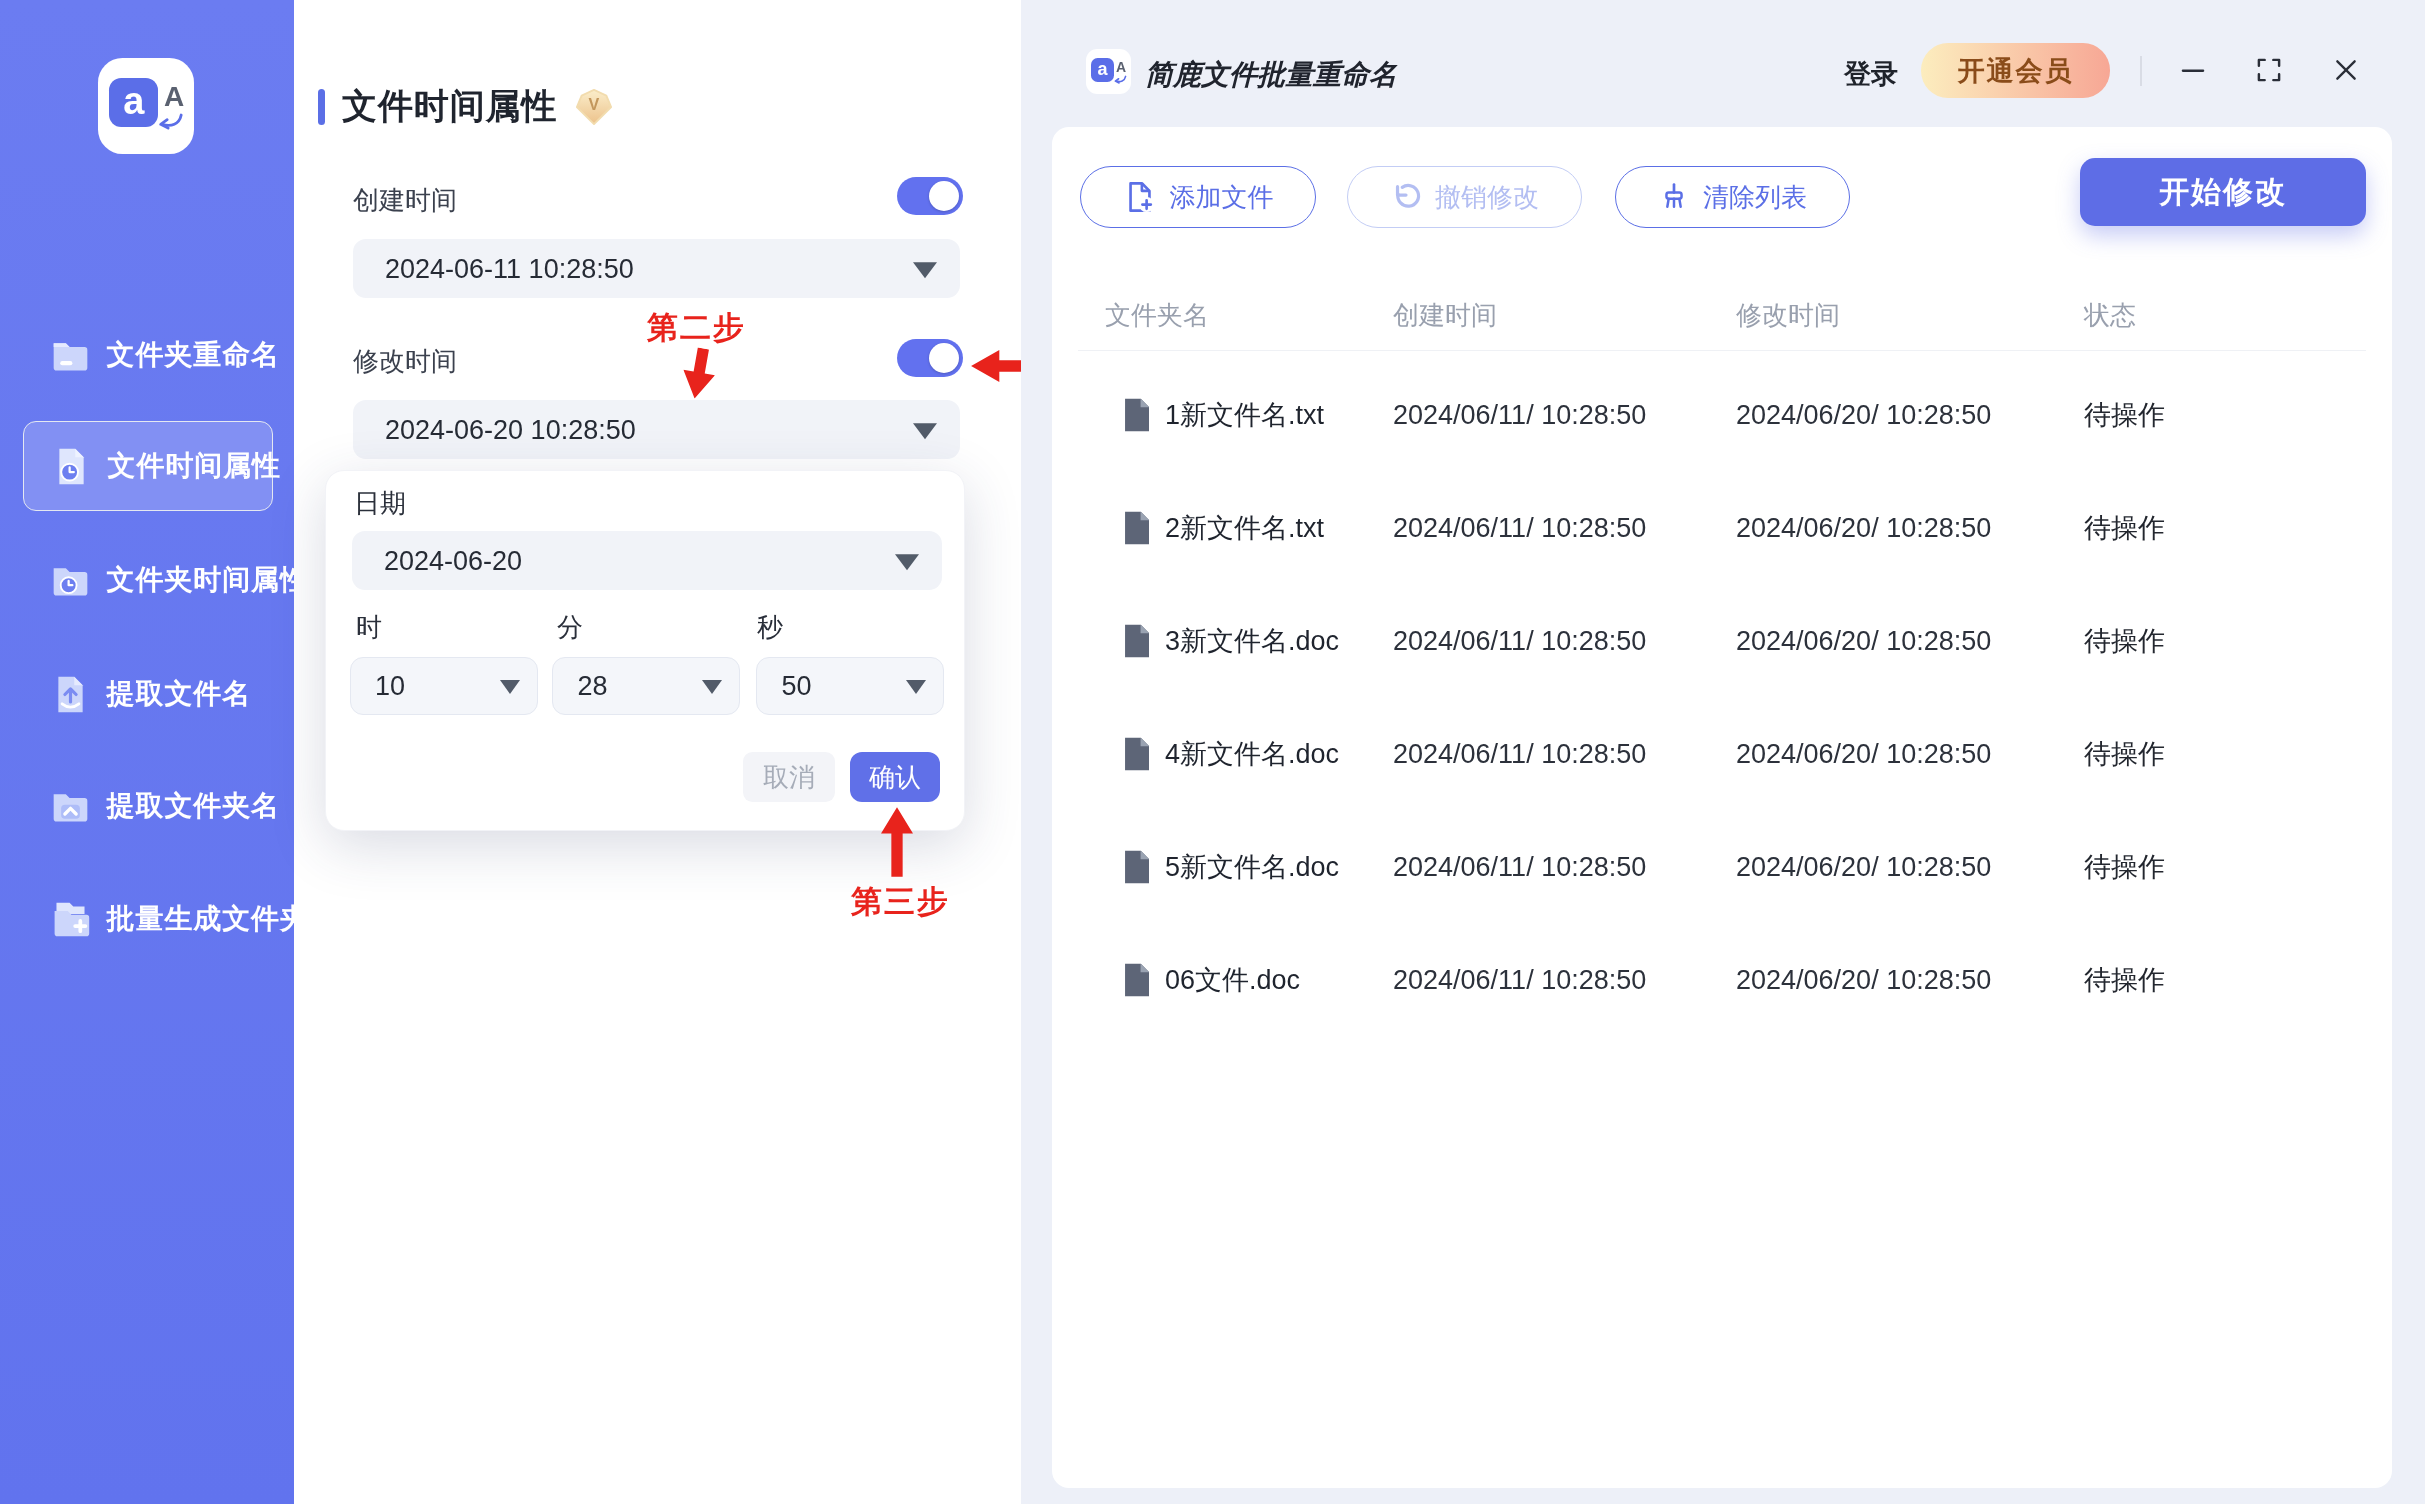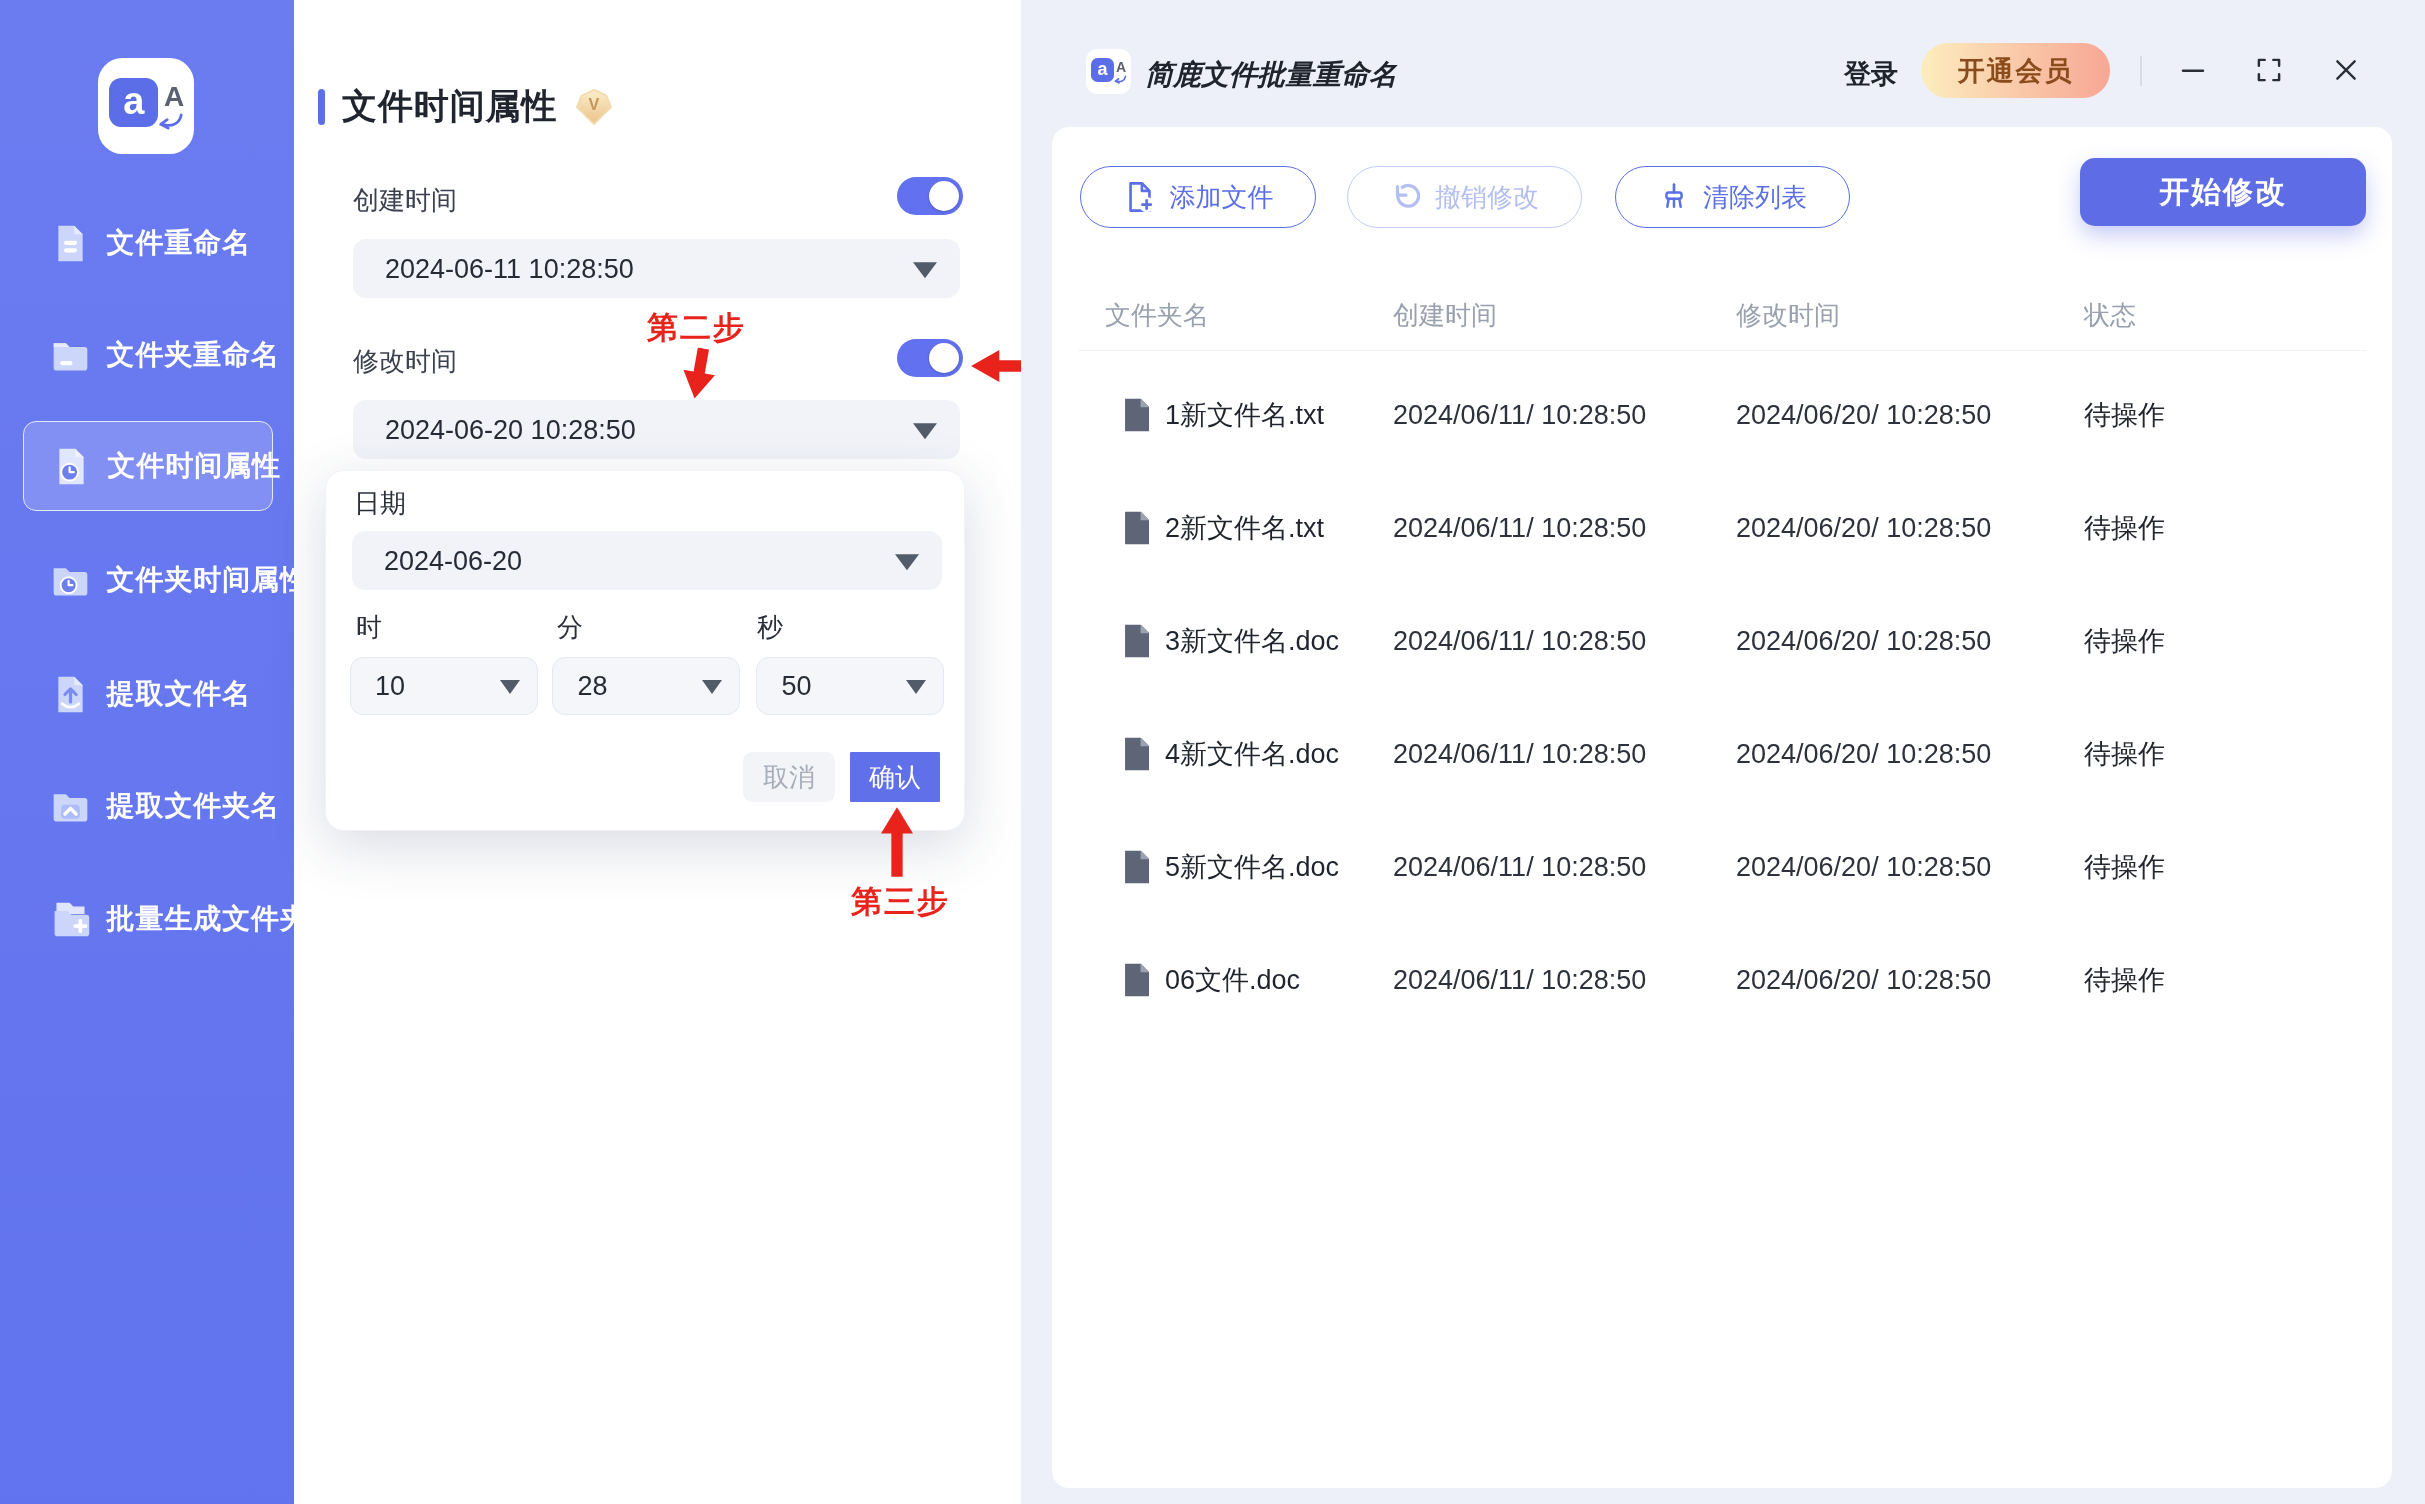--- a/index.html
+++ b/index.html
@@ -28,21 +28,21 @@
   .toggle .knob{position:absolute;right:3.8px;top:3.8px;width:30px;height:30px;border-radius:50%;background:#fff;box-shadow:0 0.9px 2.8px rgba(0,0,0,.2);}
   .dd{background:#f1f3f8;border-radius:13px;}
   .dd .val{position:absolute;left:26px;top:50%;transform:translateY(-50%);font-size:27px;color:#262b35;white-space:nowrap;margin-left:6px;}
   .caret{position:absolute;right:22.6px;top:50%;transform:translateY(-42%);width:0;height:0;border-left:12.2px solid transparent;border-right:12.2px solid transparent;border-top:16px solid #525b69;}
   .caret.sm{border-left-width:10.3px;border-right-width:10.3px;border-top-width:14px;right:17px;}
 
   
   .popup{left:325px;top:470px;width:640px;height:361px;background:#fff;border-radius:19px;border:0.9px solid #f2f3f7;box-shadow:0 15px 56px rgba(45,55,100,.18);}
   .sel{background:#f4f6fa;border:1.9px solid #e4e8f1;border-radius:13px;}
   .btn-cancel{background:#f3f4f8;border-radius:9.4px;color:#a6acb8;font-size:26px;display:flex;align-items:center;justify-content:center;}
-  .btn-confirm{background:#6070e8;border-radius:1px;color:#fff;font-size:26px;display:flex;align-items:center;justify-content:center;}
+  .btn-confirm{background:#6070e8;border-radius:12px;color:#fff;font-size:26px;display:flex;align-items:center;justify-content:center;}
 
   
   .red-note{color:#e8231c;font-size:31px;font-weight:800;letter-spacing:1.9px;white-space:nowrap;}
 
   
   .right{left:1021px;top:0;width:1405px;height:1504px;background:#edf0f8;}
   .minilogo{left:65px;top:49px;width:45px;height:45px;background:#fff;border-radius:11.3px;}
   .minilogo .abox{position:absolute;left:4.7px;top:9.4px;width:23.5px;height:23.5px;background:#5b6ee8;border-radius:6.6px;color:#fff;font-size:18px;font-weight:700;text-align:center;line-height:22.6px;}
   .minilogo .Aletter{position:absolute;left:30px;top:10.3px;color:#5a6170;font-size:14px;font-weight:700;}
   .app-title{left:124px;top:56px;font-size:28px;font-weight:600;color:#20242e;white-space:nowrap;font-style:italic;}
@@ -71,29 +71,20 @@
   <aside class="abs sidebar">
     <div class="abs logo">
       <span class="abox">a</span>
       <span class="Aletter">A</span>
       <svg class="swoosh" width="28" height="19" viewBox="0 0 30 20">
           <path d="M27 2 C25 12 16 15 7 12" fill="none" stroke="#5b6ee8" stroke-width="3" stroke-linecap="round"></path>
           <path d="M12 7 L5 12 L13 16" fill="none" stroke="#5b6ee8" stroke-width="3" stroke-linecap="round" stroke-linejoin="round"></path>
         </svg>
     </div>
 
-    <div class="abs nav-item" style="top:198px">
-      <svg class="ic" width="43" height="43" viewBox="0 0 46 46">
-          <path d="M10 4 h17 l9 9 v29 h-26 z" fill="#ccd6fb"></path>
-          <path d="M27 4 l9 9 h-9 z" fill="#e5eafe"></path>
-          <rect x="16" y="20" width="14" height="4.5" rx="2.2" fill="#fff"></rect>
-          <rect x="16" y="28" width="14" height="4.5" rx="2.2" fill="#fff"></rect>
-        </svg>
-      <span class="nav-label">文件重命名</span>
-    </div>
 
     <div class="abs nav-item" style="top:310px">
       <svg class="ic" width="43" height="43" viewBox="0 0 46 46">
           <path d="M5 10 h13 l4 4 h16 a3 3 0 0 1 3 3 v19 a3 3 0 0 1 -3 3 h-30 a3 3 0 0 1 -3 -3 z" fill="#ccd6fb"></path>
           <path d="M5 10 h13 l4 4 h-17 z" fill="#e5eafe"></path>
           <rect x="12" y="29" width="13" height="4.5" rx="2.2" fill="#fff"></rect>
         </svg>
       <span class="nav-label">文件夹重命名</span>
     </div>
 

